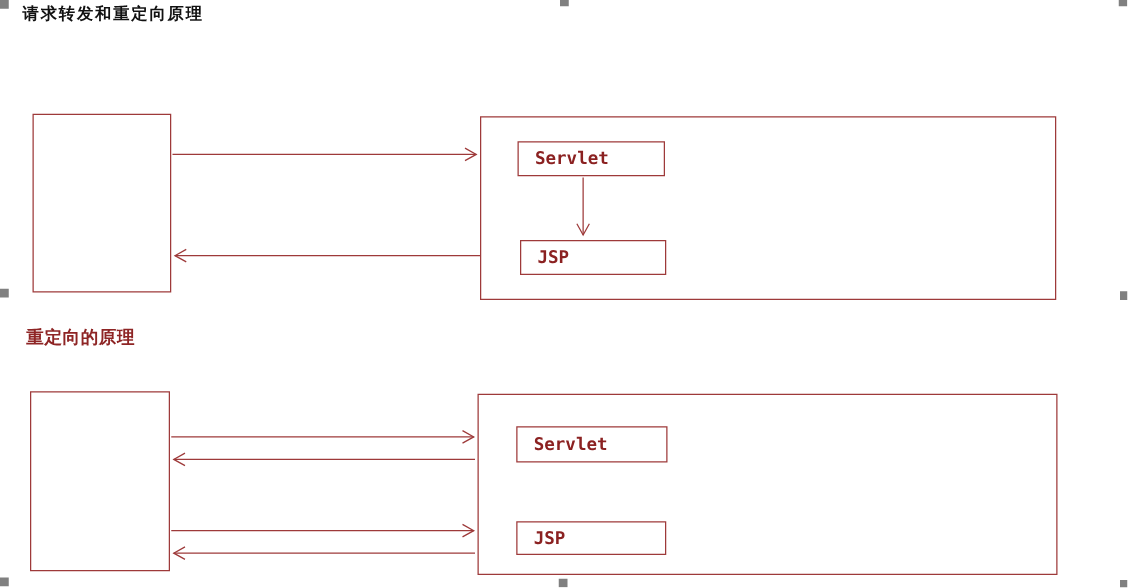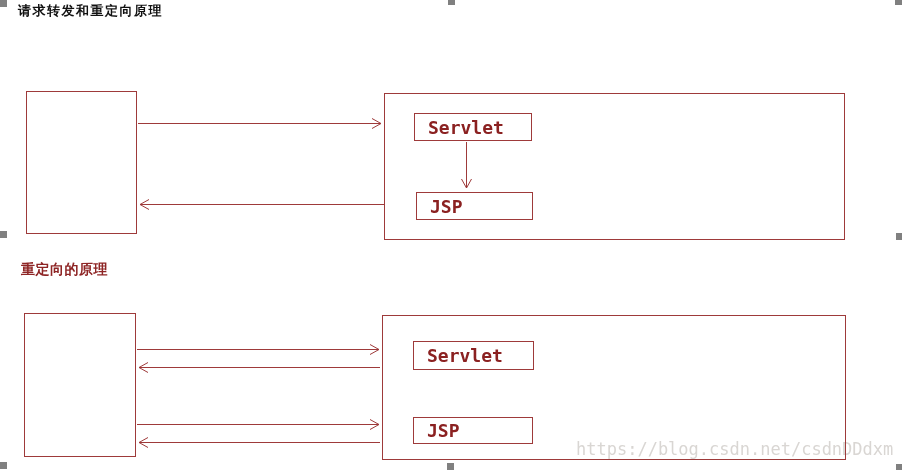--- a/index.html
+++ b/index.html
@@ -49,21 +49,21 @@
 
   .label-box {
     position: absolute;
     border: 1px solid var(--c-line, #9e3a3a);
     box-sizing: border-box;
     display: flex;
     align-items: center;
     padding-left: 13px;
     font-family: "DejaVu Sans Mono", "Liberation Mono", monospace;
     font-weight: bold;
-    font-size: 18px;
+    font-size: 14px;
     color: var(--c-text, #8b2121);
     background: transparent;
   }
   .servlet-box-1 { left: 414px; top: 113px; width: 118px; height: 28px; }
   .jsp-box-1     { left: 416px; top: 192px; width: 117px; height: 28px; }
   .servlet-box-2 { left: 413px; top: 341px; width: 121px; height: 29px; }
   .jsp-box-2     { left: 413px; top: 417px; width: 120px; height: 27px; }
 
   svg.arrows {
     position: absolute;
@@ -112,21 +112,20 @@
   .handle.br { left: 896px; top: 464px; }
 </style>
 </head>
 <body>
 
 <div class="canvas">
 
   <div class="title">请求转发和重定向原理</div>
   <div class="heading redirect">重定向的原理</div>
 
-  <div class="watermark">https://blog.csdn.net/csdnDDdxm</div>
 
   <div class="box client-box-1"></div>
   <div class="box server-box-1"></div>
   <div class="label-box servlet-box-1">Servlet</div>
   <div class="label-box jsp-box-1">JSP</div>
 
   <div class="box client-box-2"></div>
   <div class="box server-box-2"></div>
   <div class="label-box servlet-box-2">Servlet</div>
   <div class="label-box jsp-box-2">JSP</div>

